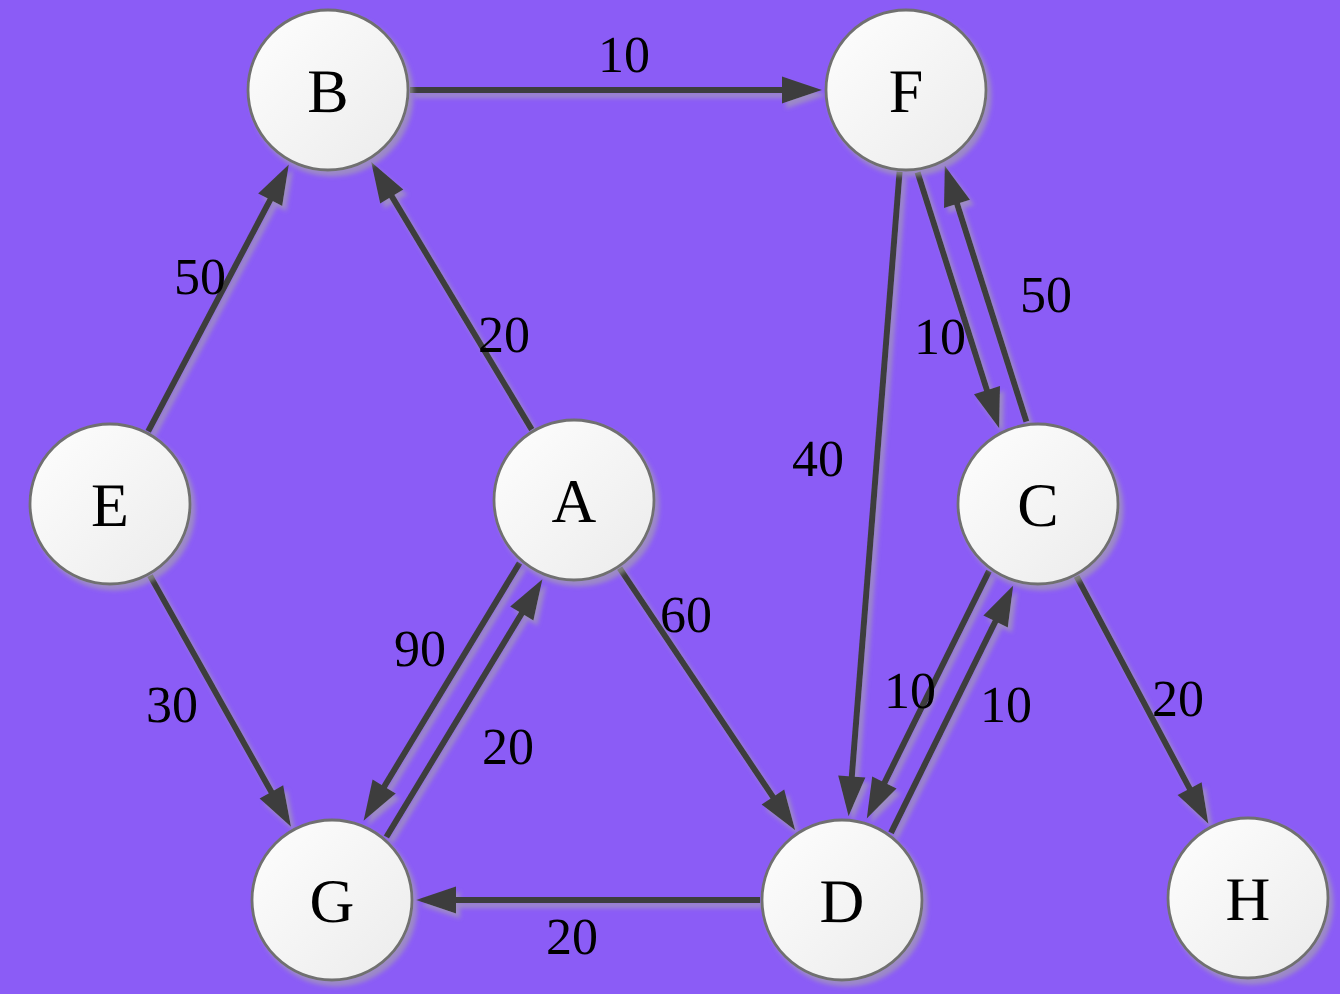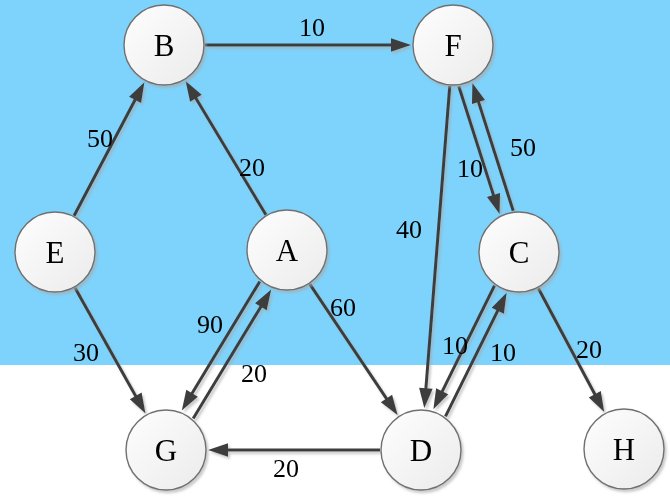--- a/index.html
+++ b/index.html
@@ -7,22 +7,22 @@
     padding: 0;
     background: #ffffff;
     width: 670px;
     height: 497px;
     overflow: hidden;
     font-family: "Liberation Serif", "DejaVu Serif", serif;
   }
   .stage {
     position: relative;
     width: 670px;
-    height: 365px;
-    background: #7dd3fc;
+    height: 497px;
+    background: #8b5cf6;
   }
   svg { display: block; }
   .edge-line {
     stroke-width: 3px;
     fill: none;
     stroke-linecap: butt;
   }
   .node-circle {
     stroke-width: 1.4px;
   }

